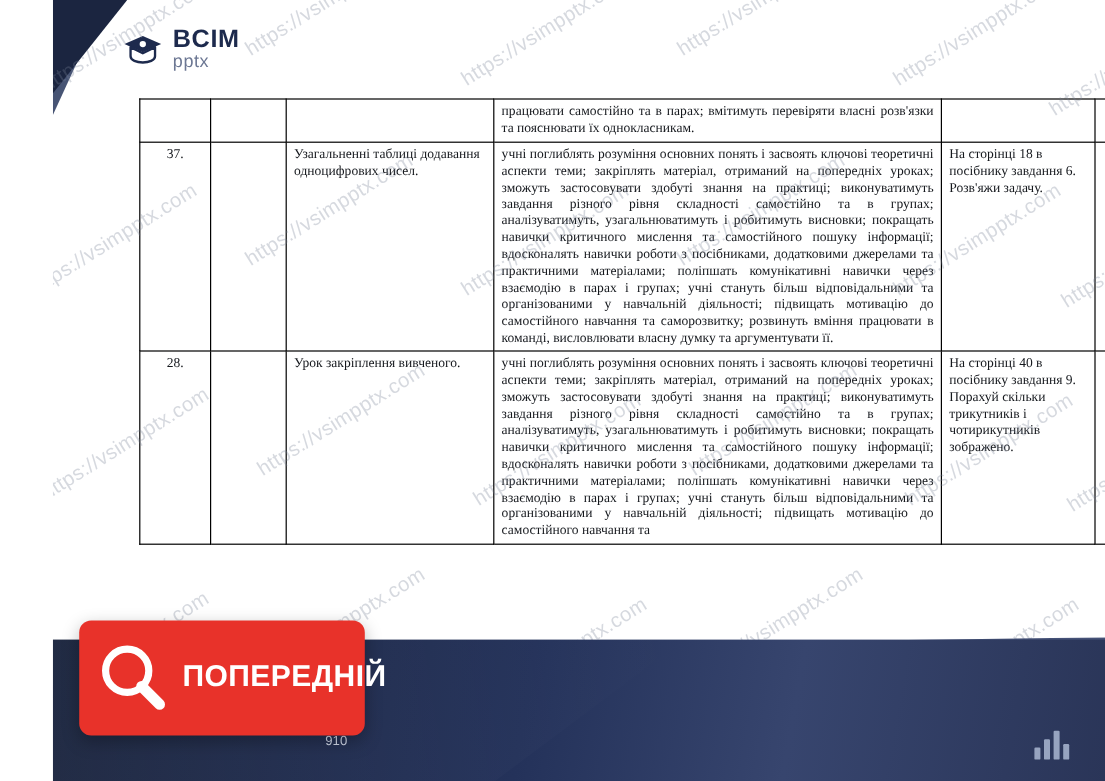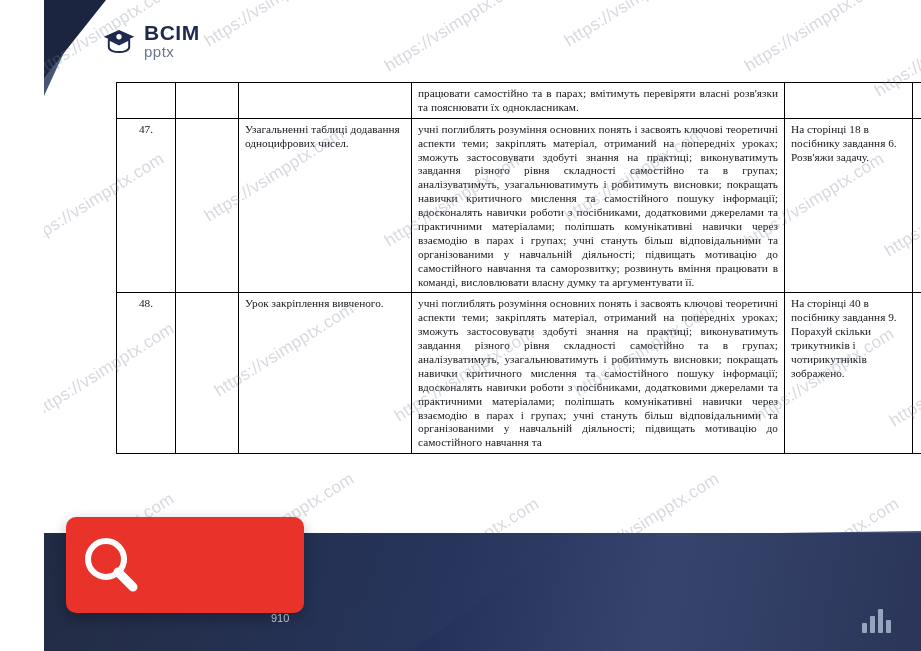--- a/index.html
+++ b/index.html
@@ -208,29 +208,29 @@
     <tbody>
       <tr>
         <td class="c-num"></td>
         <td class="c-blank"></td>
         <td class="c-theme"></td>
         <td class="c-body">працювати самостійно та в парах; вмітимуть перевіряти власні розв'язки та пояснювати їх однокласникам.</td>
         <td class="c-page"></td>
         <td class="c-last"></td>
       </tr>
       <tr>
-        <td class="c-num">47.</td>
+        <td class="c-num">37.</td>
         <td class="c-blank"></td>
         <td class="c-theme">Узагальненні таблиці додавання одноцифрових чисел.</td>
         <td class="c-body">учні поглиблять розуміння основних понять і засвоять ключові теоретичні аспекти теми; закріплять матеріал, отриманий на попередніх уроках; зможуть застосовувати здобуті знання на практиці; виконуватимуть завдання різного рівня складності самостійно та в групах; аналізуватимуть, узагальнюватимуть і робитимуть висновки; покращать навички критичного мислення та самостійного пошуку інформації; вдосконалять навички роботи з посібниками, додатковими джерелами та практичними матеріалами; поліпшать комунікативні навички через взаємодію в парах і групах; учні стануть більш відповідальними та організованими у навчальній діяльності; підвищать мотивацію до самостійного навчання та саморозвитку; розвинуть вміння працювати в команді, висловлювати власну думку та аргументувати її.</td>
         <td class="c-page">На сторінці 18 в посібнику завдання 6. Розв'яжи задачу.</td>
         <td class="c-last"></td>
       </tr>
       <tr>
-        <td class="c-num">48.</td>
+        <td class="c-num">28.</td>
         <td class="c-blank"></td>
         <td class="c-theme">Урок закріплення вивченого.</td>
         <td class="c-body">учні поглиблять розуміння основних понять і засвоять ключові теоретичні аспекти теми; закріплять матеріал, отриманий на попередніх уроках; зможуть застосовувати здобуті знання на практиці; виконуватимуть завдання різного рівня складності самостійно та в групах; аналізуватимуть, узагальнюватимуть і робитимуть висновки; покращать навички критичного мислення та самостійного пошуку інформації; вдосконалять навички роботи з посібниками, додатковими джерелами та практичними матеріалами; поліпшать комунікативні навички через взаємодію в парах і групах; учні стануть більш відповідальними та організованими у навчальній діяльності; підвищать мотивацію до самостійного навчання та</td>
         <td class="c-page">На сторінці 40 в посібнику завдання 9. Порахуй скільки трикутників і чотирикутників зображено.</td>
         <td class="c-last"></td>
       </tr>
     </tbody>
   </table>
 
   <div class="watermarks" id="watermark-layer">
@@ -273,16 +273,17 @@
   </div>
 
   <div class="preview-badge">
     <span class="magnifier">
       <svg viewBox="0 0 62 62" width="62" height="62">
         <circle cx="26" cy="25" r="18" fill="none" stroke="#ffffff" stroke-width="6"></circle>
         <line x1="38" y1="38" x2="53" y2="53" stroke="#ffffff" stroke-width="9" stroke-linecap="round"></line>
       </svg>
     </span>
     <span class="preview-text">
+      <span style="display:block">ПОПЕРЕДНІЙ</span>
     </span>
   </div>
 
 </div>
 
 </body></html>

